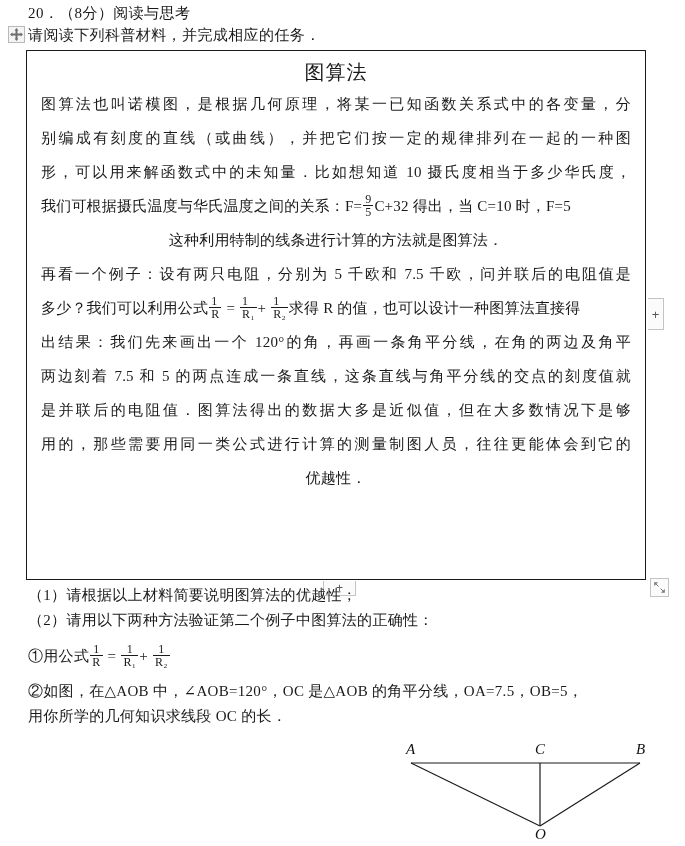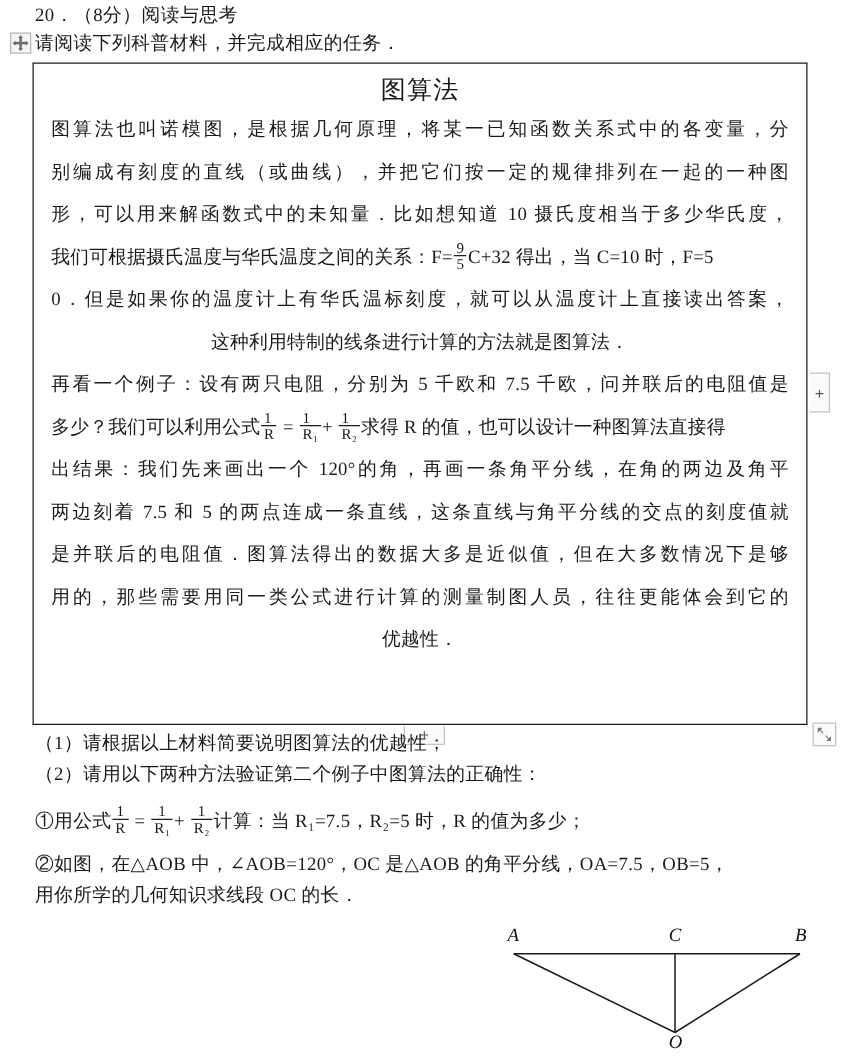--- a/index.html
+++ b/index.html
@@ -198,21 +198,20 @@
     <div class="rb-title">图算法</div>
 
     <div class="rb-p">图算法也叫诺模图，是根据几何原理，将某一已知函数关系式中的各变量，分</div>
     <div class="rb-p">别编成有刻度的直线（或曲线），并把它们按一定的规律排列在一起的一种图</div>
     <div class="rb-p">形，可以用来解函数式中的未知量．比如想知道 10 摄氏度相当于多少华氏度，</div>
 
     <div class="rb-p left">
       <span>我们可根据摄氏温度与华氏温度之间的关系：</span><span class="lat">F=</span><span class="frac"><span class="num">9</span><span class="den">5</span></span><span class="lat">C+32</span>&nbsp;<span>得出，当 C=10 时，F=5</span>
     </div>
 
-    <div class="rb-p">0．但是如果你的温度计上有华氏温标刻度，就可以从温度计上直接读出答案，</div>
     <div class="rb-p center">这种利用特制的线条进行计算的方法就是图算法．</div>
     <div class="rb-p">再看一个例子：设有两只电阻，分别为 5 千欧和 7.5 千欧，问并联后的电阻值是</div>
 
     <div class="rb-p left">
       <span>多少？我们可以利用公式</span><span class="frac tight"><span class="num">1</span><span class="den">R</span></span>
       <span class="lat">=</span>
       <span class="frac tight"><span class="num">1</span><span class="den">R₁</span></span><span class="lat">+</span>
       <span class="frac tight"><span class="num">1</span><span class="den">R₂</span></span><span>求得 R 的值，也可以设计一种图算法直接得</span>
     </div>
 
@@ -238,21 +237,21 @@
 </div>
 
 <div class="tasks">
   <div class="task-line">（1）请根据以上材料简要说明图算法的优越性；</div>
   <div class="task-line">（2）请用以下两种方法验证第二个例子中图算法的正确性：</div>
 
   <div class="task-line gap">
     <span>①用公式</span><span class="frac tight"><span class="num">1</span><span class="den">R</span></span>
     <span class="lat">=</span>
     <span class="frac tight"><span class="num">1</span><span class="den">R₁</span></span><span class="lat">+</span>
-    <span class="frac tight"><span class="num">1</span><span class="den">R₂</span></span><span>计算：当 R₁=7.5，R₂=5 时，R 的值为多少；</span>
+    <span class="frac tight"><span class="num">1</span><span class="den">R₂</span></span>
   </div>
 
   <div class="task-line gap">②如图，在△AOB 中，∠AOB=120°，OC 是△AOB 的角平分线，OA=7.5，OB=5，</div>
   <div class="task-line">用你所学的几何知识求线段 OC 的长．</div>
 </div>
 
 <div class="figure">
   <svg width="300" height="104" viewBox="0 0 300 104">
     <line x1="31" y1="21" x2="260" y2="21" stroke="#1a1a1a" stroke-width="1.2"></line>
     <line x1="31" y1="21" x2="160" y2="84" stroke="#1a1a1a" stroke-width="1.2"></line>

